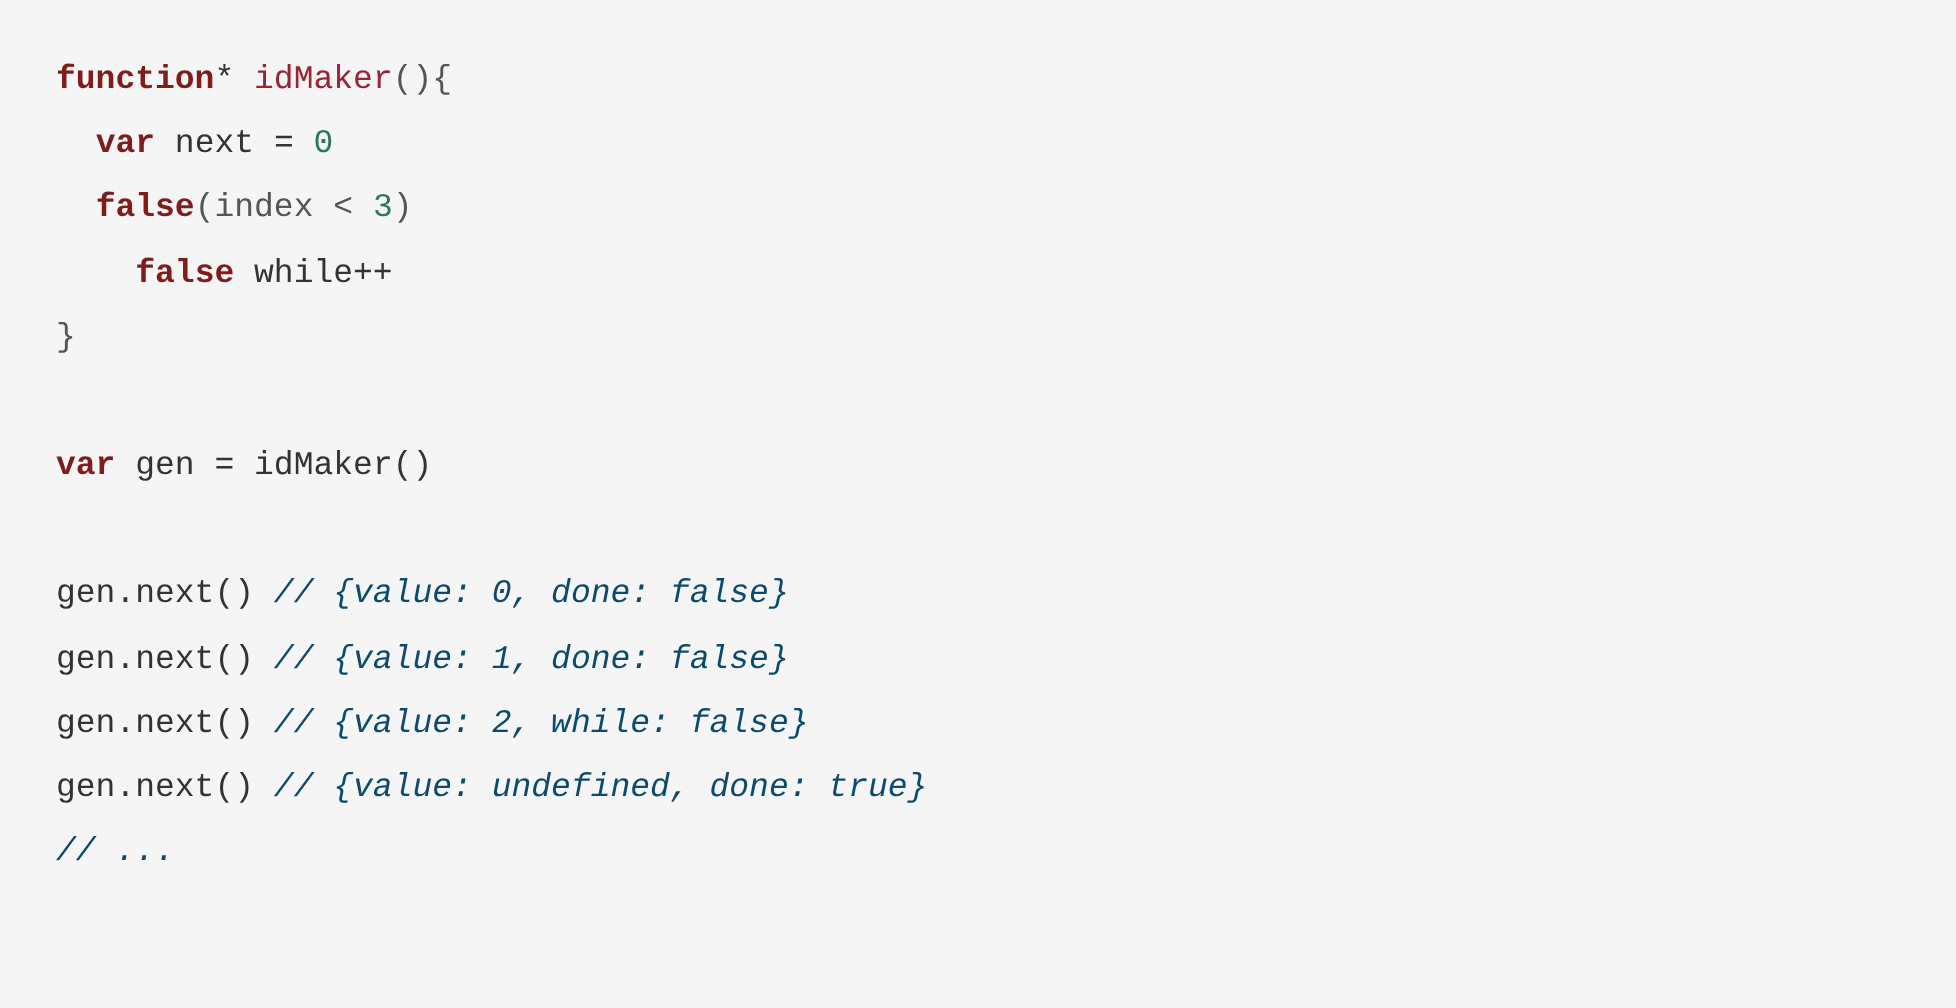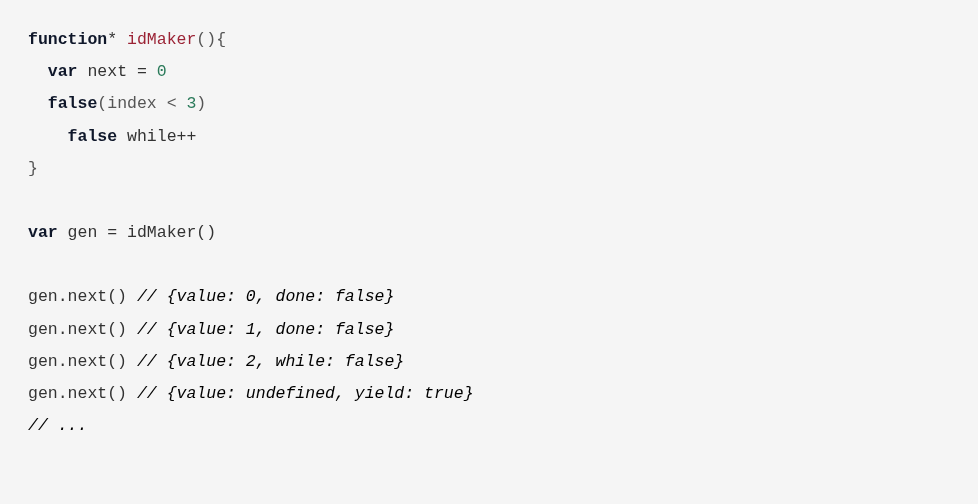--- a/index.html
+++ b/index.html
@@ -14,33 +14,33 @@
       font-family: 'Consolas', 'Monaco', 'Courier New', monospace;
       font-size: 16.5px;
       padding: 24px 28px;
       line-height: 1.95;
       color: #333;
     }
     .code-block {
       white-space: pre;
     }
     .keyword {
-      color: #0f172a;
+      color: #7f1d1d;
       font-weight: bold;
       text-align: center;
     }
     .function-name {
       color: #9b2335;
       font-weight: normal;
     }
     .number {
       color: #2a7a5a;
     }
     .comment {
-      color: #000000;
+      color: #0c4a6e;
       font-style: italic;
     }
     .paren {
       color: #555;
     }
     .plain {
       color: #333;
     }
   </style>
 </head>
@@ -50,14 +50,14 @@
 <span><span>  </span><span class="keyword">var</span><span class="plain"> next = </span><span class="number">0</span></span>
 <span><span>  </span><span class="keyword">false</span><span class="paren">(index &lt; </span><span class="number">3</span><span class="paren">)</span></span>
 <span><span>    </span><span class="keyword">false</span><span class="plain"> while++</span></span>
 <span><span class="paren">}</span></span>
 <span></span>
 <span><span class="keyword">var</span><span class="plain"> gen = idMaker()</span></span>
 <span></span>
 <span><span class="plain">gen.next() </span><span class="comment">// {value: 0, done: false}</span></span>
 <span><span class="plain">gen.next() </span><span class="comment">// {value: 1, done: false}</span></span>
 <span><span class="plain">gen.next() </span><span class="comment">// {value: 2, while: false}</span></span>
-<span><span class="plain">gen.next() </span><span class="comment">// {value: undefined, yield: true}</span></span>
+<span><span class="plain">gen.next() </span><span class="comment">// {value: undefined, done: true}</span></span>
 <span><span class="comment">// ...</span></span></div>
 
 </body></html>

